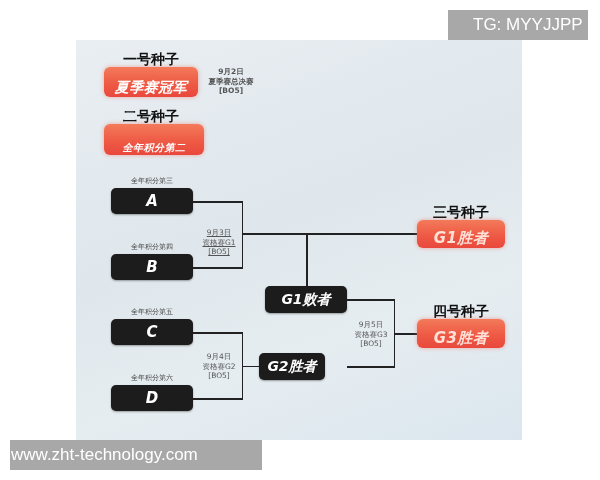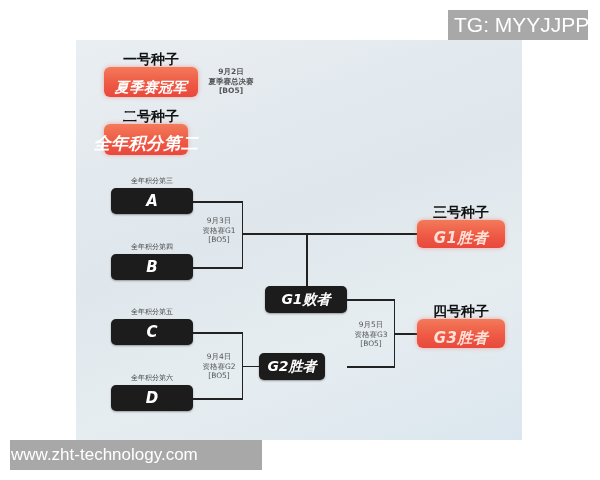--- a/index.html
+++ b/index.html
@@ -46,58 +46,58 @@
 
   .watermark {
     position: absolute; background: #a8a8a8; color: #fff;
     font-family: "Liberation Sans", sans-serif; white-space: nowrap;
     display: flex; align-items: center;
   }
 </style>
 </head>
 <body>
 
-<div class="watermark" style="left:448px; top:10px; width:140px; height:30px; font-size:21px; padding-left:6px;">
+<div class="watermark" style="left:448px; top:10px; width:140px; height:30px; font-size:17px; padding-left:25px;">
   <span>TG: MYYJJPP</span>
 </div>
 
 <div class="panel"></div>
 
 <div class="el seed-label" style="left:104px; top:51px; width:94px;">一号种子</div>
 <div class="el red-box" style="left:104px; top:67px; width:94px; height:30px; font-size:14px;">
   <span>夏季赛冠军</span>
 </div>
 <div class="el match-info" style="left:202px; top:67px; width:58px;font-weight:bold;">
   <div>9月2日</div>
   <div>夏季赛总决赛</div>
   <div>[BO5]</div>
 </div>
 
 <div class="el seed-label" style="left:104px; top:108px; width:94px;">二号种子</div>
-<div class="el red-box" style="left:104px; top:124px; width:84px; height:31px; font-size:17px;">
+<div class="el red-box" style="left:104px; top:124px; width:100px; height:31px; font-size:10px;">
   <span>全年积分第二</span>
 </div>
 
 <div class="el rank-label" style="left:111px; top:176px; width:82px;">全年积分第三</div>
 <div class="el black-box" style="left:111px; top:188px; width:82px; height:26px; font-size:15px;">
   <span>A</span>
 </div>
 
 <div class="el rank-label" style="left:111px; top:242px; width:82px;">全年积分第四</div>
 <div class="el black-box" style="left:111px; top:254px; width:82px; height:26px; font-size:15px;">
   <span>B</span>
 </div>
 
 <div class="line" style="left:193px; top:201px; width:50px; height:1.5px;"></div>
 <div class="line" style="left:193px; top:267px; width:50px; height:1.5px;"></div>
 <div class="line" style="left:241.5px; top:201px; width:1.5px; height:67.5px;"></div>
 <div class="line" style="left:242px; top:233px; width:175px; height:1.5px;"></div>
 <div class="line" style="left:306px; top:233px; width:1.5px; height:53px;"></div>
 
-<div class="el match-info" style="left:196px; top:216px; width:46px;">
+<div class="el match-info" style="left:196px; top:228px; width:46px;text-decoration:underline;">
   <div>9月3日</div>
   <div>资格赛G1</div>
   <div>[BO5]</div>
 </div>
 
 <div class="el seed-label" style="left:417px; top:204px; width:88px;">三号种子</div>
 <div class="el red-box faded" style="left:417px; top:220px; width:88px; height:28px; font-size:15px;">
   <span>G1胜者</span>
 </div>
 

